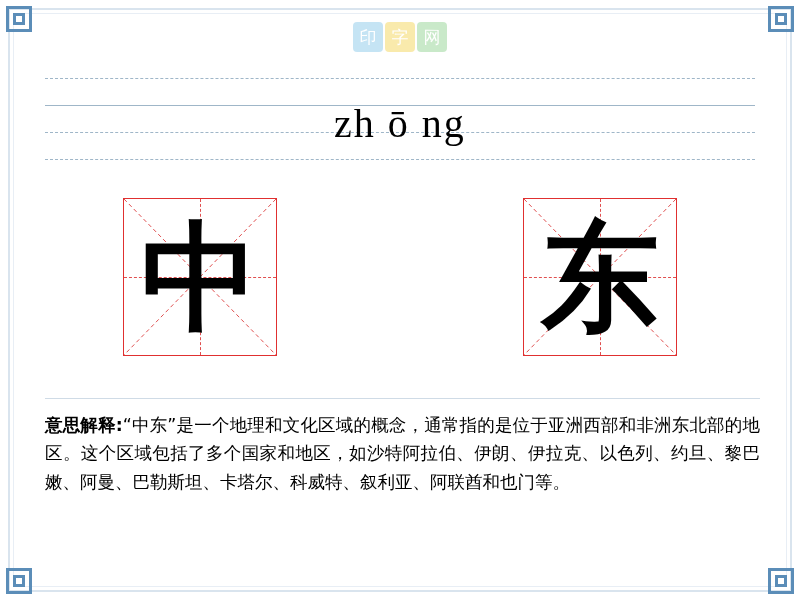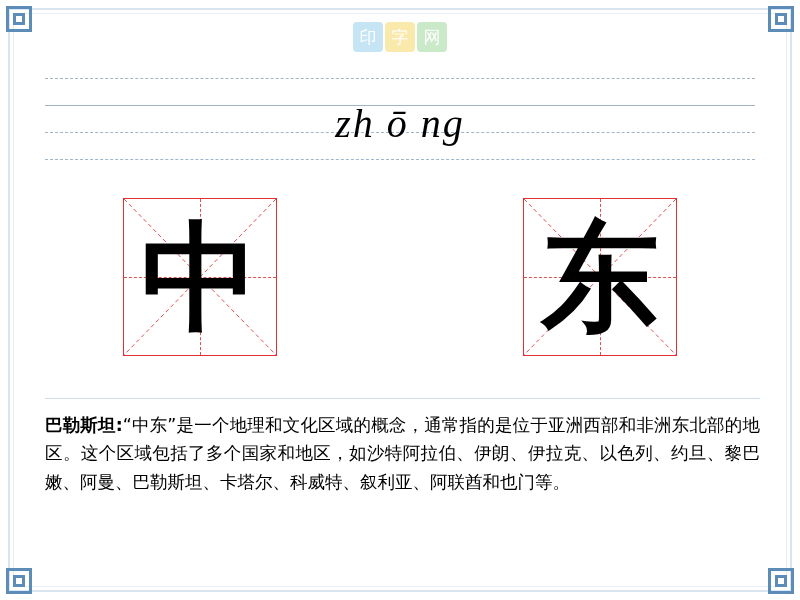--- a/index.html
+++ b/index.html
@@ -91,21 +91,20 @@
   .wm-2 { background: #f3d24a; }
   .wm-3 { background: #8ad08a; }
 
   
   .pinyin-band {
     position: absolute;
     left: 45px;
     right: 45px;
     top: 78px;
     height: 82px;
-    font-style: italic;
   }
   .staff-line {
     position: absolute;
     left: 0;
     right: 0;
     height: 0;
     border-top: 1px dashed #9fb6c8;
   }
   .staff-line.solid {
     border-top: 1px solid #9fb6c8;
@@ -285,17 +284,17 @@
         <div class="mid-h"></div>
         <div class="mid-v"></div>
         <div class="glyph">东</div>
       </div>
     </div>
   </div>
 
   <div class="explain">
     <div class="explain-rule"></div>
     <div class="explain-text">
-      <span class="explain-label">巴勒斯坦:</span><span>“中东”是一个地理和文化区域的概念，通常指的是位于亚洲西部和非洲东北部的地区。这个区域包括了多个国家和地区，如沙特阿拉伯、伊朗、伊拉克、以色列、约旦、黎巴嫩、阿曼、巴勒斯坦、卡塔尔、科威特、叙利亚、阿联酋和也门等。</span>
+      <span class="explain-label">意思解释:</span><span>“中东”是一个地理和文化区域的概念，通常指的是位于亚洲西部和非洲东北部的地区。这个区域包括了多个国家和地区，如沙特阿拉伯、伊朗、伊拉克、以色列、约旦、黎巴嫩、阿曼、巴勒斯坦、卡塔尔、科威特、叙利亚、阿联酋和也门等。</span>
     </div>
   </div>
 
 </div>
 
 </body></html>

